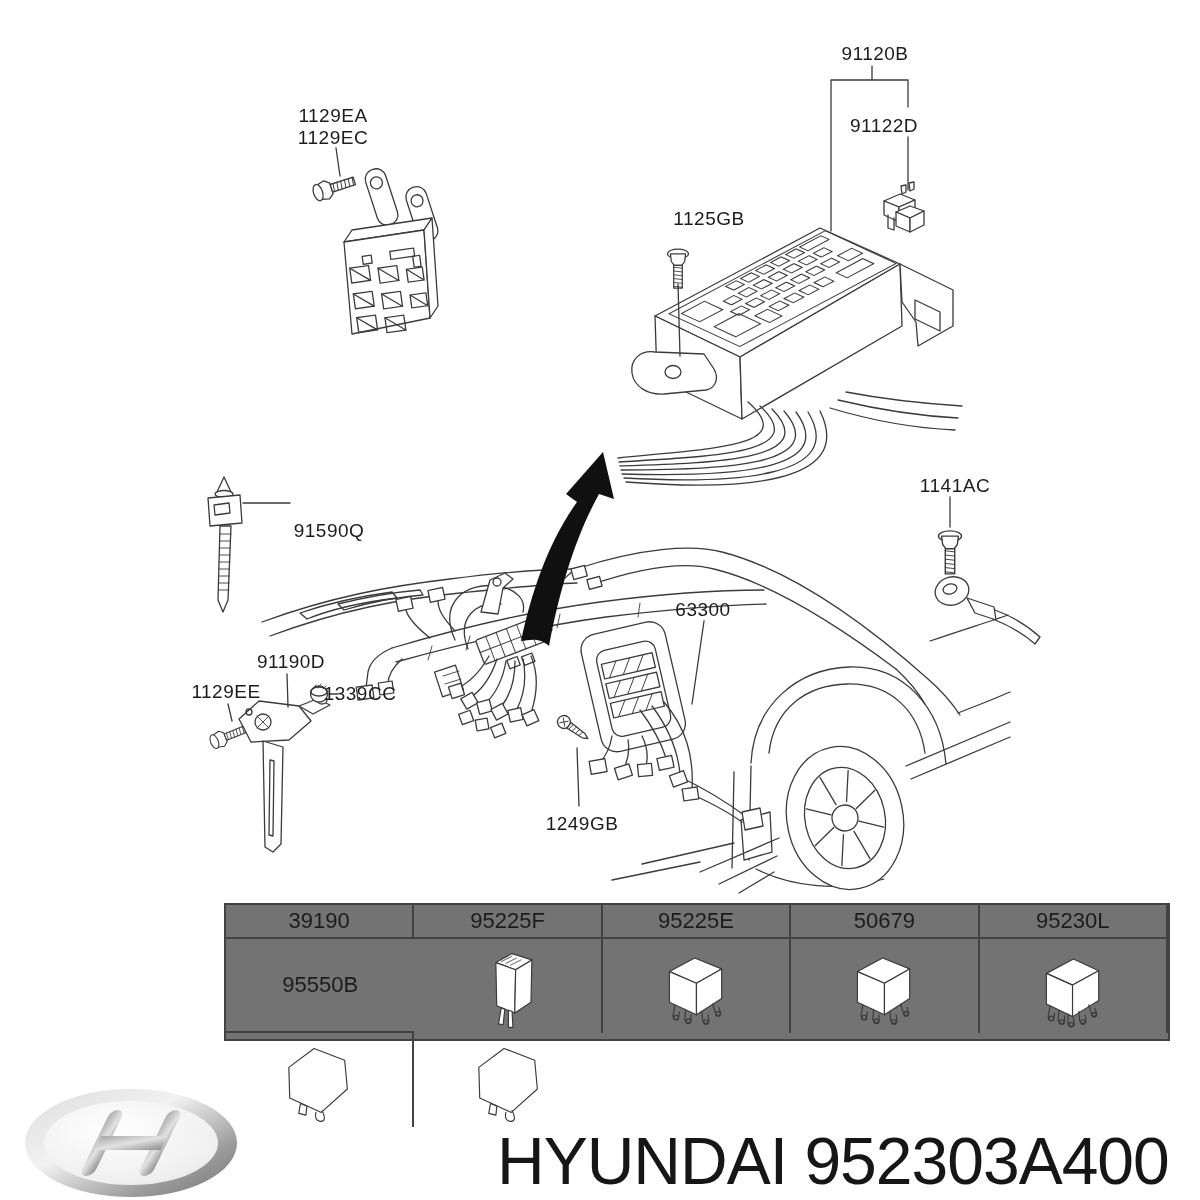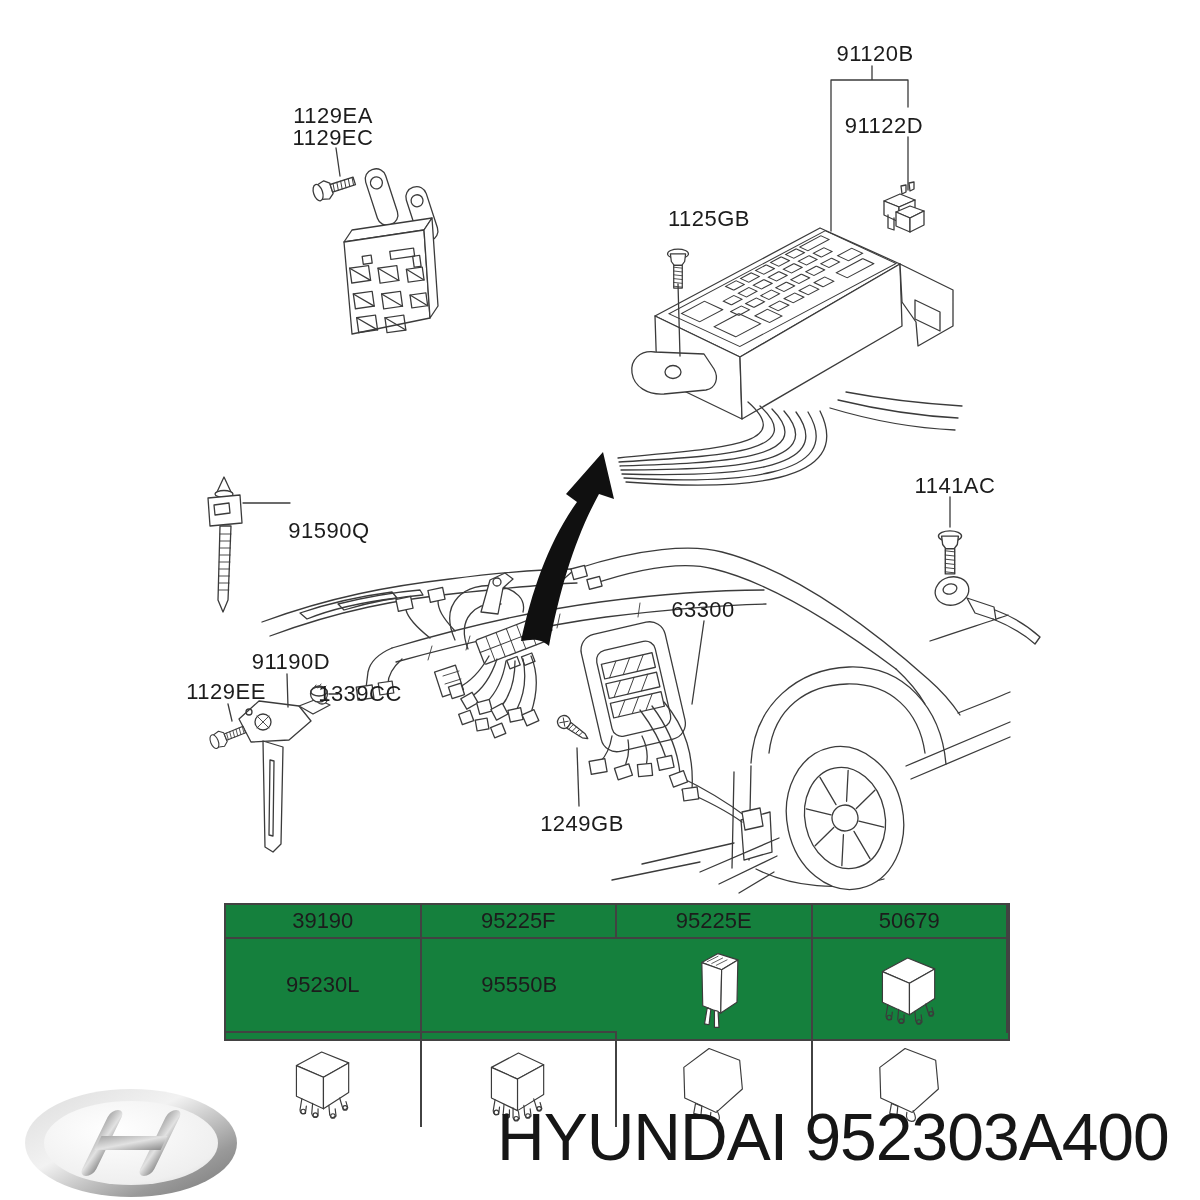--- a/index.html
+++ b/index.html
@@ -3,31 +3,31 @@
 <meta charset="utf-8">
 <style>
   html,body{margin:0;padding:0;background:#fff}
   #page{position:relative;width:1200px;height:1200px;background:#ffffff;overflow:hidden;
         font-family:"Liberation Sans",sans-serif;color:#1c1c1c}
   #art{position:absolute;left:0;top:0}
   .s{fill:none;stroke:#3b3b3b;stroke-width:1.3;stroke-linecap:round;stroke-linejoin:round}
   .sw{fill:#ffffff;stroke:#3b3b3b;stroke-width:1.3;stroke-linecap:round;stroke-linejoin:round}
   .thin{stroke-width:0.9}
   .blk{fill:#101010;stroke:none}
-  .callout{position:absolute;transform:translateX(-50%);font-size:22px;letter-spacing:.5px;
+  .callout{position:absolute;transform:translateX(-50%);font-size:19px;letter-spacing:.5px;
            color:#1c1c1c;white-space:nowrap;line-height:24px}
-  .parts-table{position:absolute;left:224px;top:903px;width:786px;height:138px;
+  .parts-table{position:absolute;left:224px;top:903px;width:946px;height:138px;
                border:2px solid #424242;display:grid;box-sizing:border-box;
-               grid-template-columns:repeat(4,1fr);grid-template-rows:34px 1fr;background:#15803d}
+               grid-template-columns:repeat(5,1fr);grid-template-rows:34px 1fr;background:#737373}
   .pt-head{display:flex;align-items:center;justify-content:center;font-size:22px;
            border-right:2px solid #424242;border-bottom:2px solid #424242}
   .pt-cell{display:flex;align-items:center;justify-content:center;border-right:2px solid #424242}
   .pt-head.last,.pt-cell.last{border-right:none}
   .relay{width:118px;height:94px}
-  #brand-line{position:absolute;left:497px;top:1099px;font-size:66px;letter-spacing:-1px;
+  #brand-line{position:absolute;left:497px;top:1123px;font-size:66px;letter-spacing:-1px;
               color:#161616;white-space:nowrap}
   #logo{position:absolute;left:22px;top:1085px}
 </style>
 </head>
 <body>
 
 <div id="page">
 
 <svg id="art" width="1200" height="1200" viewBox="0 0 1200 1200">
   <defs>

